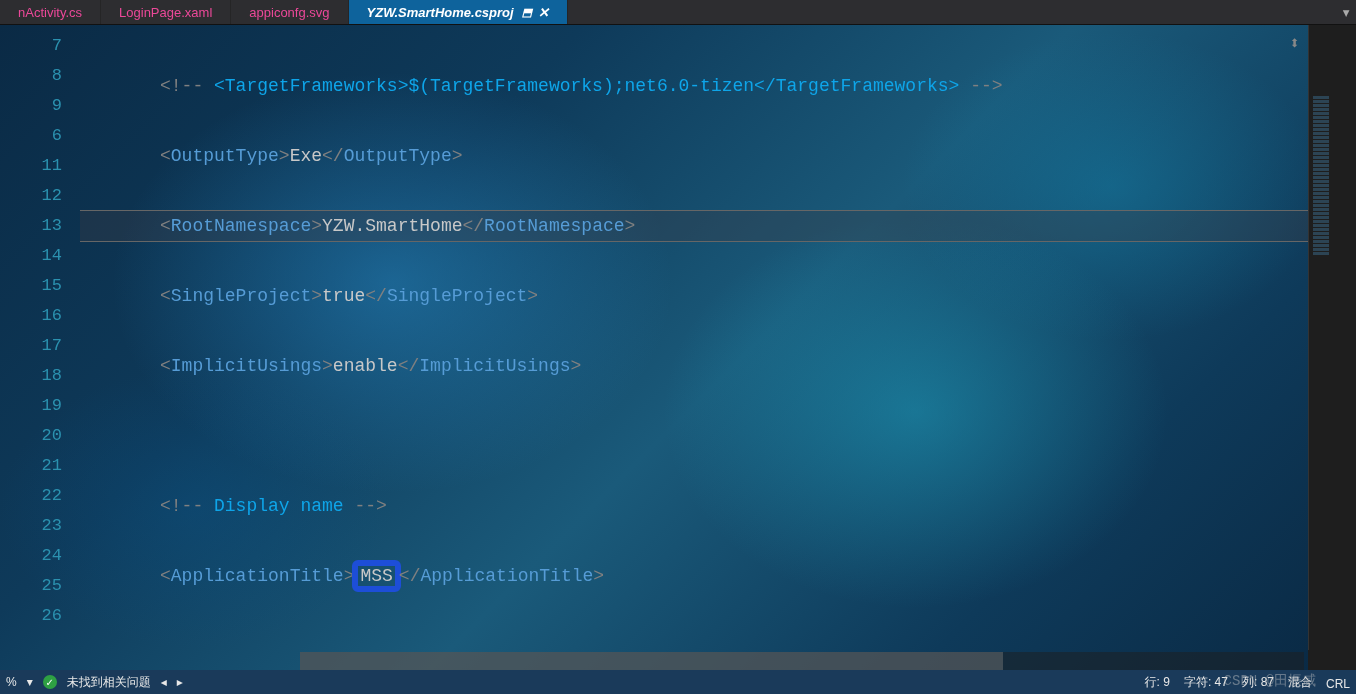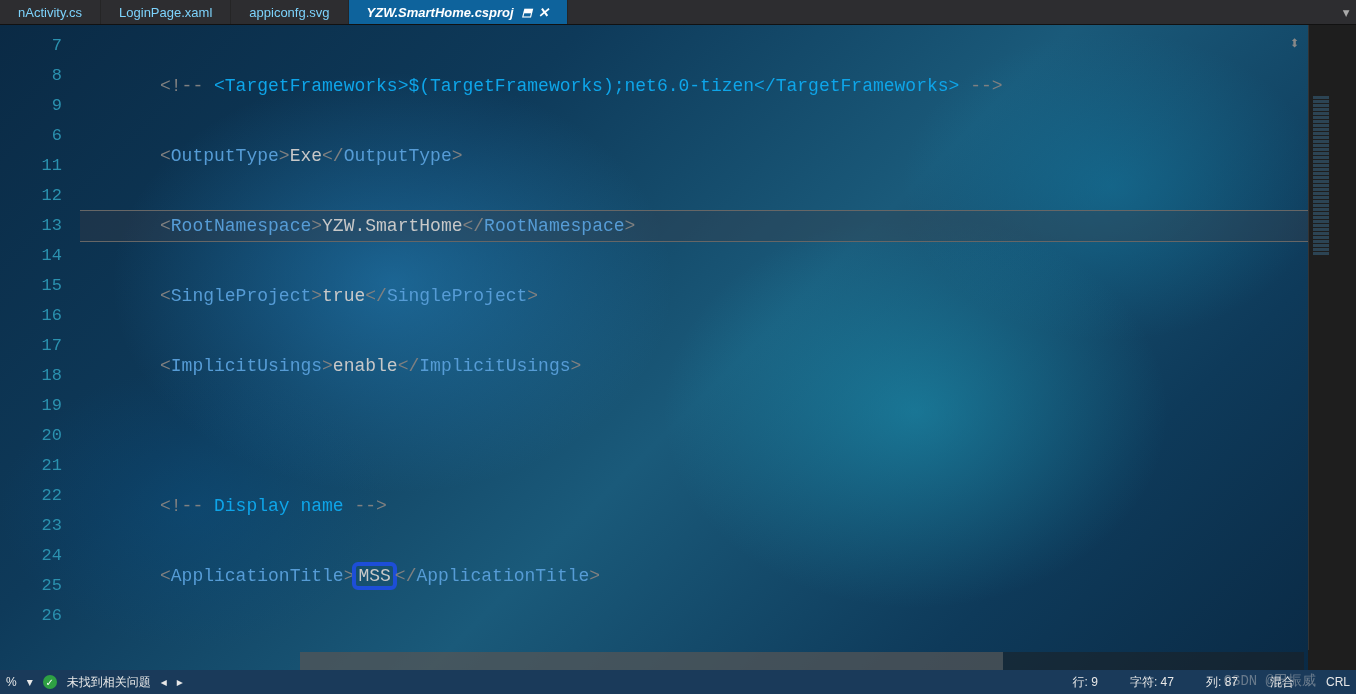--- a/index.html
+++ b/index.html
@@ -33,21 +33,21 @@
   height: 25px;
   background: #2d2d30;
   display: flex;
   align-items: stretch;
   border-bottom: 1px solid #111;
 }
 .tab {
   padding: 3px 18px;
   font-family: "Segoe UI", sans-serif;
   font-size: 13px;
-  color: #7dd3fc;
+  color: #ec4899;
   display: flex;
   align-items: center;
   border-right: 1px solid #252526;
   cursor: pointer;
 }
 .tab.active {
   background: #0e639c;
   color: #fff;
   font-weight: bold;
   font-style: italic;
@@ -99,21 +99,21 @@
 .line { height: 30px; line-height: 30px; position: relative; padding-left: 80px; }
 .line.sel {
   background: rgba(60,60,70,0.35);
   outline: 1px solid #666;
 }
 .br { color: #808080; }
 .tag { color: #569cd6; }
 .txt { color: #c8c8c8; }
 .cmt { color: #0ea5e9; text-align: right; }
 .redbox {
-  border: 4px solid #1d4ed8;
+  border: 6px solid #1d4ed8;
   border-radius: 6px;
   padding: 0 2px;
   margin: 0 -2px;
 }
 .minimap {
   width: 48px;
   background: #1e1e1e;
   position: relative;
   z-index: 2;
   border-left: 1px solid #333;
@@ -135,21 +135,21 @@
   background: #1a3a5a;
   color: #e8e8e8;
   font-family: "Segoe UI", sans-serif;
   font-size: 12px;
   display: flex;
   align-items: center;
   z-index: 3;
   padding: 0 6px;
 }
 .statusbar .left { display: flex; align-items: center; gap: 10px; }
-.statusbar .right { margin-left: auto; display: flex; align-items: center; gap: 32px; }
+.statusbar .right { margin-left: auto; display: flex; align-items: flex-end; gap: 14px; }
 .check-icon {
   width: 14px; height: 14px;
   border-radius: 50%;
   background: #2ea043;
   color: #fff;
   display: inline-flex;
   align-items: center;
   justify-content: center;
   font-size: 10px;
 }

